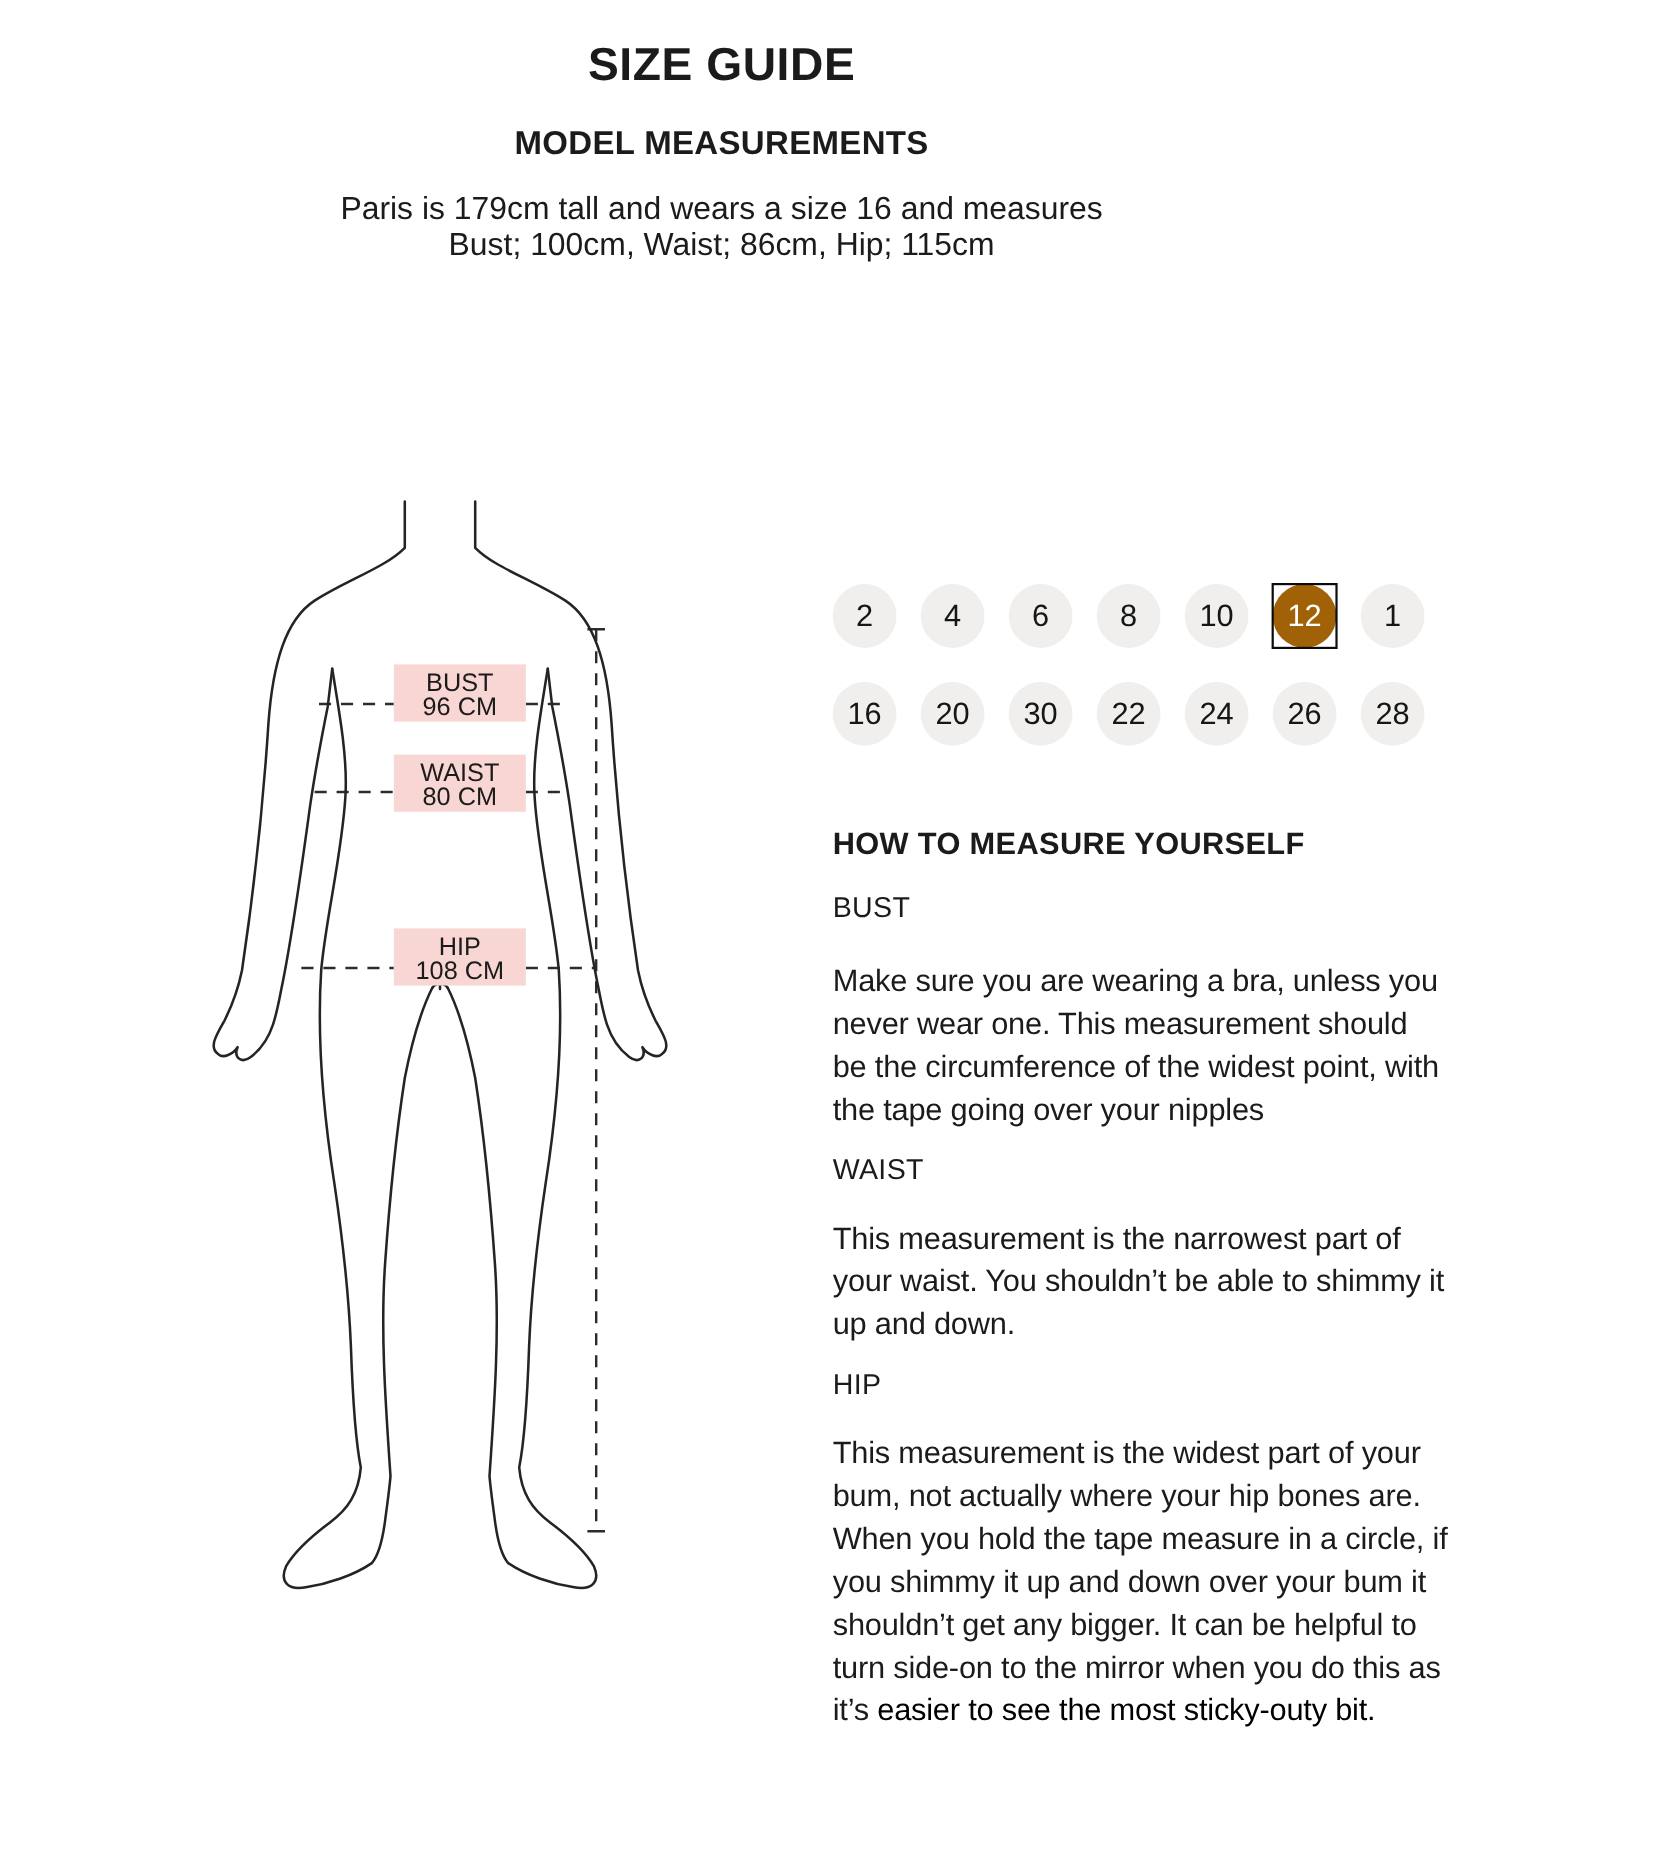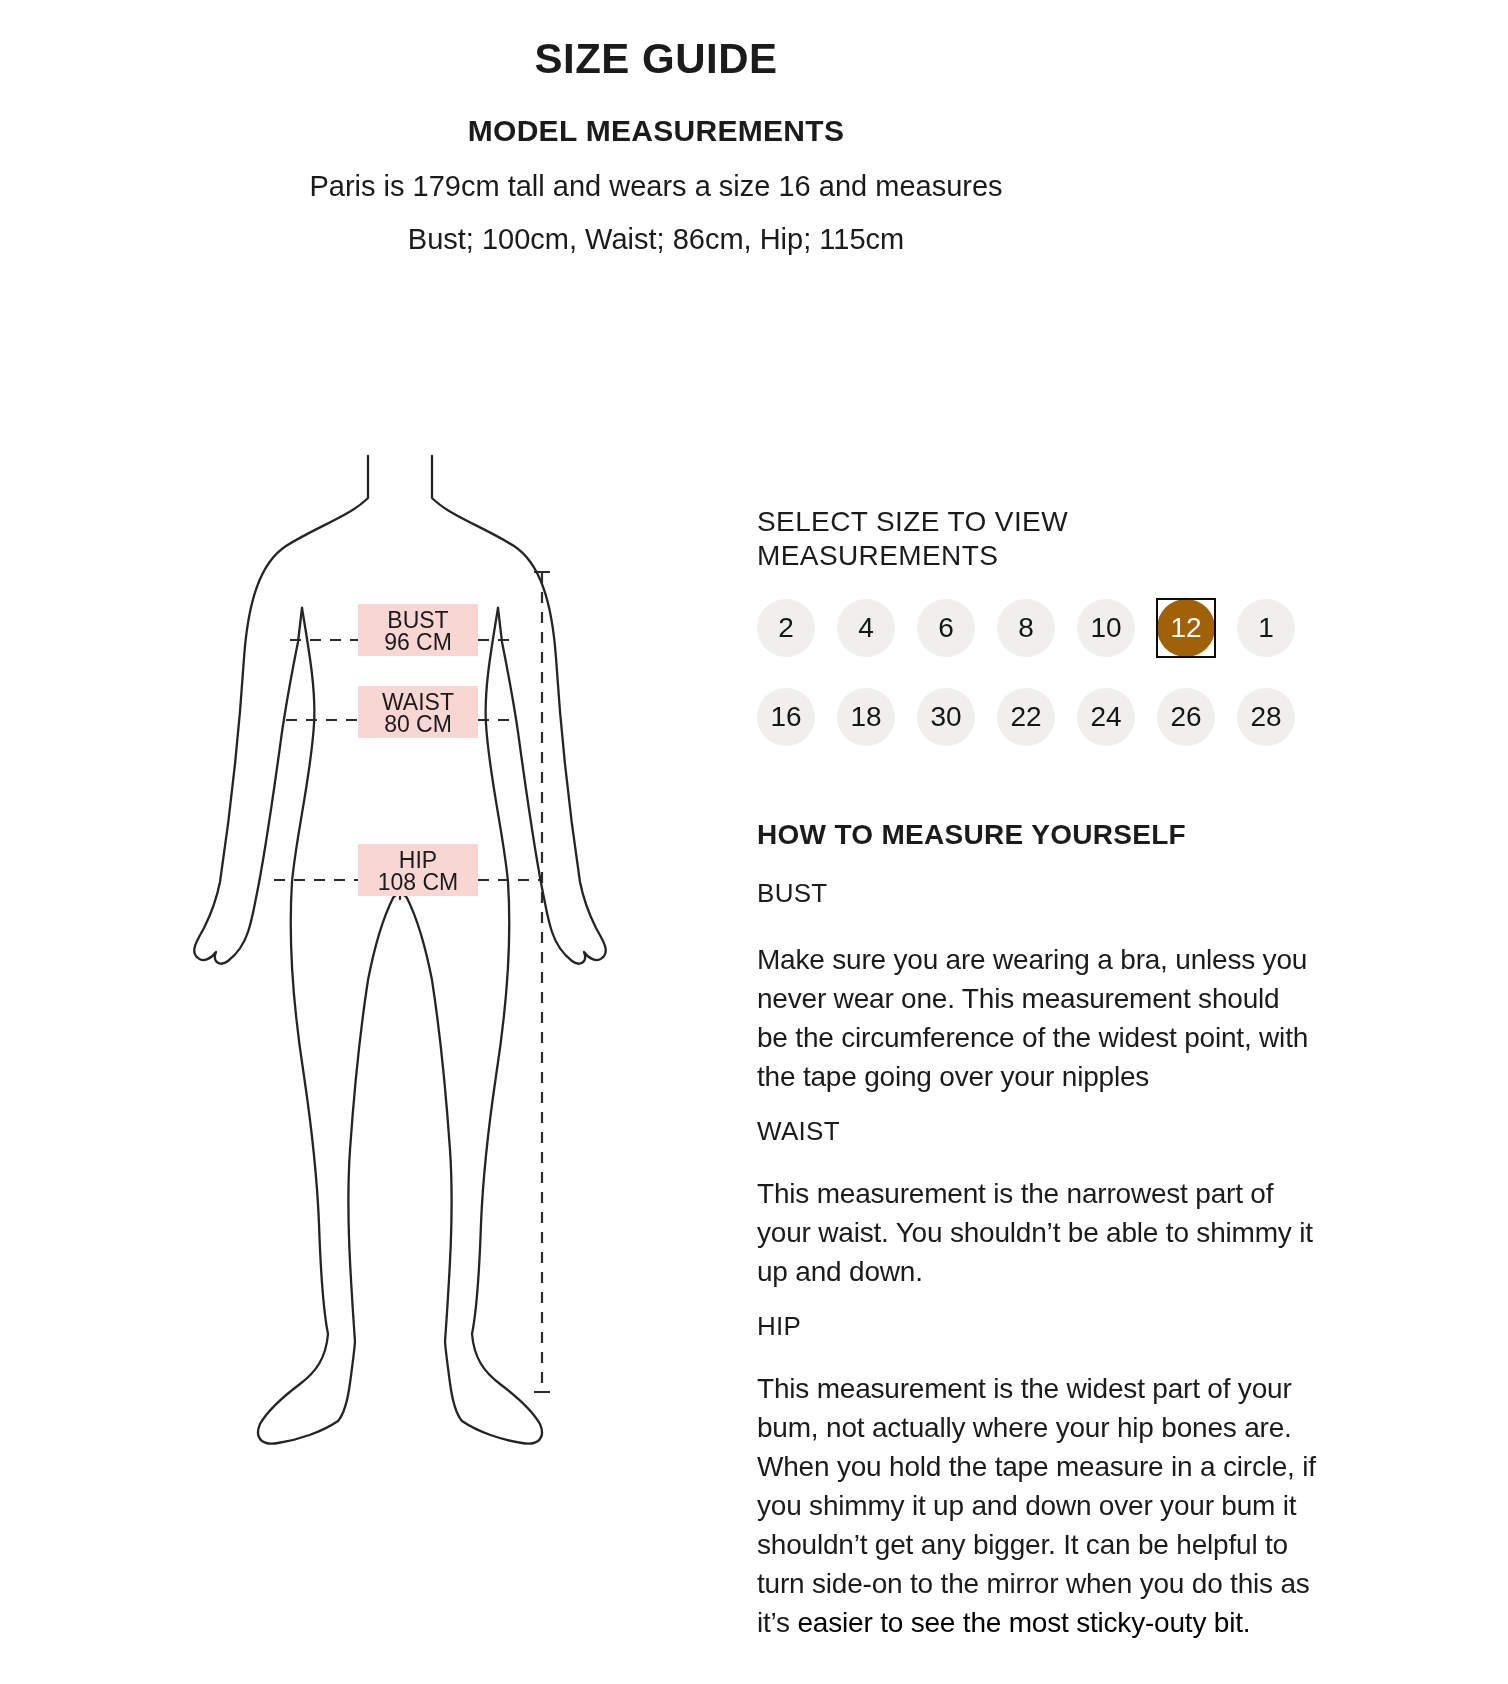--- a/index.html
+++ b/index.html
@@ -5,21 +5,21 @@
   * { margin:0; padding:0; box-sizing:border-box; }
   html,body { width:1508px; height:1684px; background:#ffffff; overflow:hidden;
               font-family:"Liberation Sans", sans-serif; color:#1b1b1b; }
   .stage { position:relative; width:1312px; height:1684px; }
 
   
   .header { position:absolute; top:0; left:0; right:0; text-align:center; }
   .page-title { margin-top:34px; font-size:42px; line-height:50px; font-weight:700; letter-spacing:.5px; }
   .section-heading { font-size:30px; line-height:34px; font-weight:700; letter-spacing:.3px; }
   .model-heading { margin-top:30px; }
-  .model-para { margin:12px auto 0; max-width:720px; font-size:29px; line-height:53px; font-weight:400; }
+  .model-para { margin:26px auto 0; max-width:720px; font-size:29px; line-height:33px; font-weight:400; }
   .model-para + .model-para { margin-top:12px; }
   .dress-heading { margin-top:24px; }
 
   
   .figure-wrap { position:absolute; left:190px; top:452px; width:420px; height:1000px; }
   .figure-wrap svg { display:block; width:420px; height:1000px; }
   .outline { fill:none; stroke:#242424; stroke-width:2.3; stroke-linecap:round; stroke-linejoin:round; }
   .dash { fill:none; stroke:#2c2c2c; stroke-width:2.2; stroke-dasharray:11 9; }
   .tick { fill:none; stroke:#2c2c2c; stroke-width:2.2; }
   .tag-text { font-family:"Liberation Sans", sans-serif; font-size:23px; fill:#1b1b1b; text-anchor:middle; }
@@ -84,32 +84,31 @@
       </g>
       <g>
         <rect x="168" y="392" width="120" height="52" fill="#f8d6d3"></rect>
         <text class="tag-text" x="228" y="416">HIP</text>
         <text class="tag-text" x="228" y="438">108 CM</text>
       </g>
     </svg>
   </div>
 
   <div class="right-col">
-    <div class="select-heading">SELECT SIZE TO VIEW MEASUREMENTS</div>
 
     <div class="sizes-grid">
       <button class="size">2</button>
       <button class="size">4</button>
       <button class="size">6</button>
       <button class="size">8</button>
       <button class="size">10</button>
       <button class="size selected">12</button>
       <button class="size">1</button>
       <button class="size">16</button>
-      <button class="size">18</button>
+      <button class="size">20</button>
       <button class="size">30</button>
       <button class="size">22</button>
       <button class="size">24</button>
       <button class="size">26</button>
       <button class="size">28</button>
     </div>
 
     <div class="howto-heading">HOW TO MEASURE YOURSELF</div>
 
     <div class="measure-label">BUST</div>

